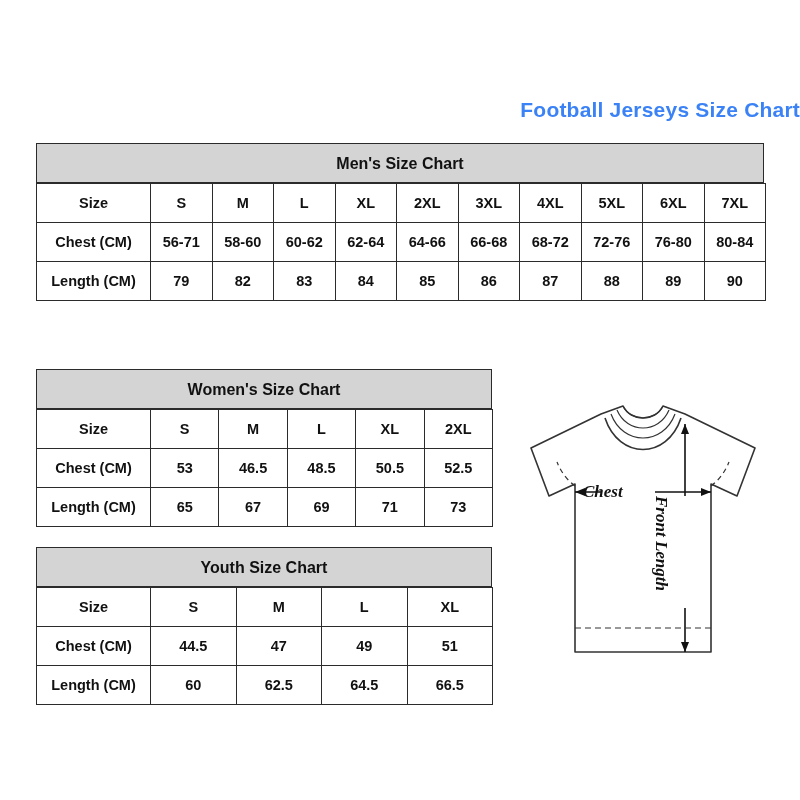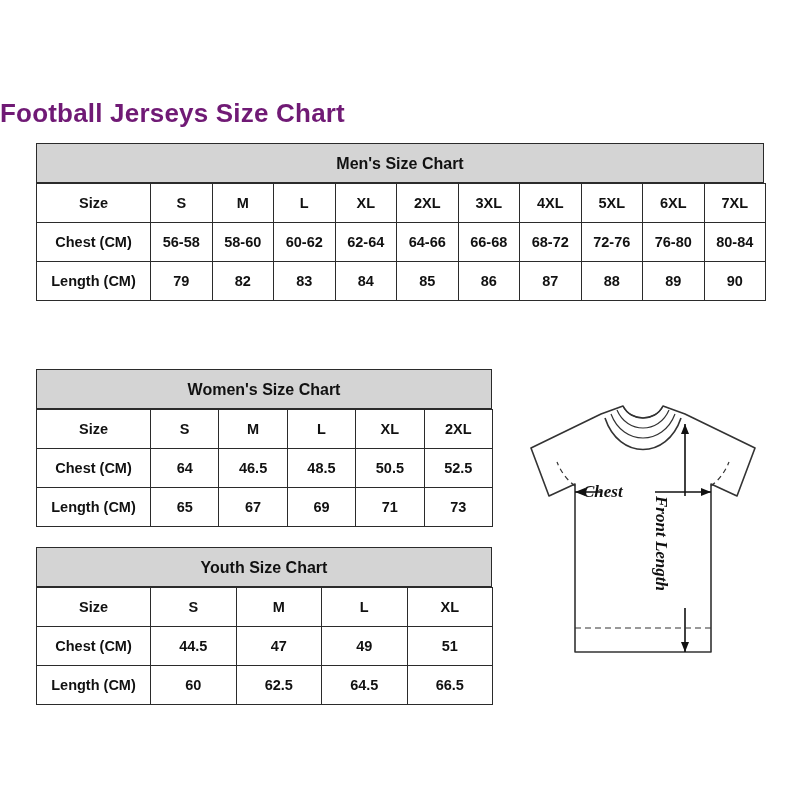--- a/index.html
+++ b/index.html
@@ -20,25 +20,25 @@
     position: relative;
     width: 800px;
     height: 800px;
   }
 
   .page-title {
     position: absolute;
     top: 98px;
     left: 0;
     width: 800px;
-    text-align: left;
-    font-size: 26px;
+    text-align: right;
+    font-size: 21px;
     font-weight: bold;
     letter-spacing: 0.2px;
-    color: #701a75;
+    color: #3b82f6;
   }
 
   table.size-table {
     border-collapse: collapse;
     table-layout: fixed;
     background: #ffffff;
   }
   table.size-table td,
   table.size-table th {
     border: 1px solid #2b2b2b;
@@ -164,21 +164,21 @@
           <th>3XL</th>
           <th>4XL</th>
           <th>5XL</th>
           <th>6XL</th>
           <th>7XL</th>
         </tr>
       </thead>
       <tbody>
         <tr>
           <td class="row-label">Chest (CM)</td>
-          <td>56-58</td>
+          <td>56-71</td>
           <td>58-60</td>
           <td>60-62</td>
           <td>62-64</td>
           <td>64-66</td>
           <td>66-68</td>
           <td>68-72</td>
           <td>72-76</td>
           <td>76-80</td>
           <td>80-84</td>
         </tr>
@@ -216,21 +216,21 @@
           <th>S</th>
           <th>M</th>
           <th>L</th>
           <th>XL</th>
           <th>2XL</th>
         </tr>
       </thead>
       <tbody>
         <tr>
           <td class="row-label">Chest (CM)</td>
-          <td>64</td>
+          <td>53</td>
           <td>46.5</td>
           <td>48.5</td>
           <td>50.5</td>
           <td>52.5</td>
         </tr>
         <tr>
           <td class="row-label">Length (CM)</td>
           <td>65</td>
           <td>67</td>
           <td>69</td>

